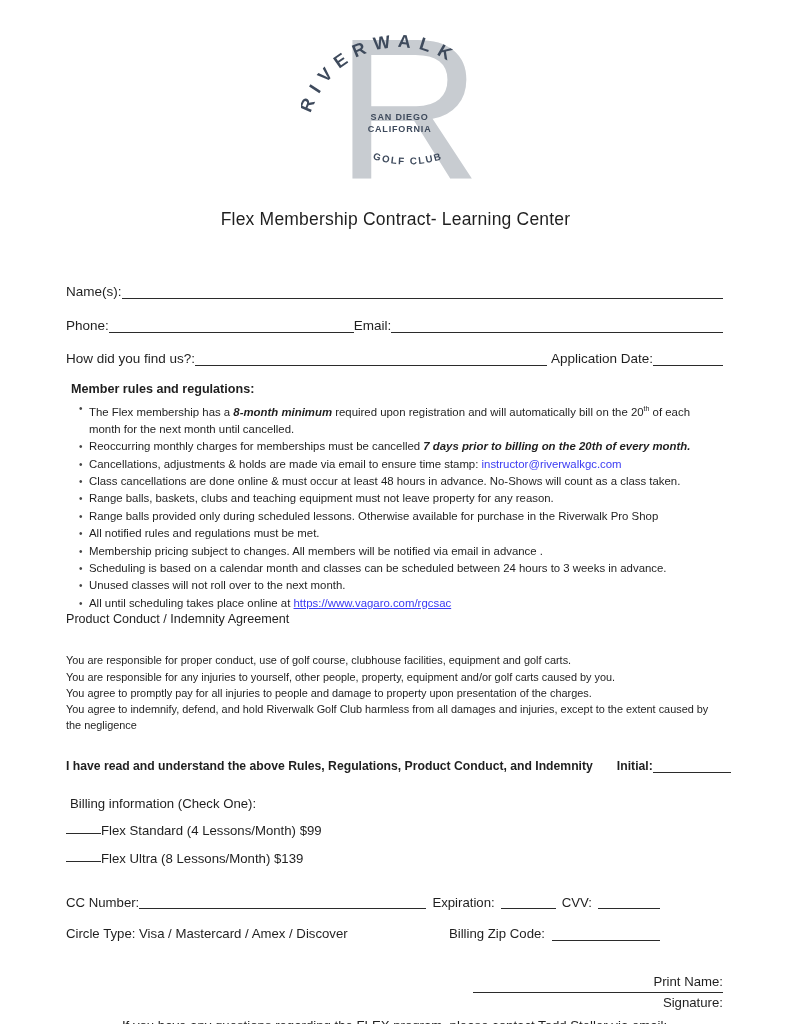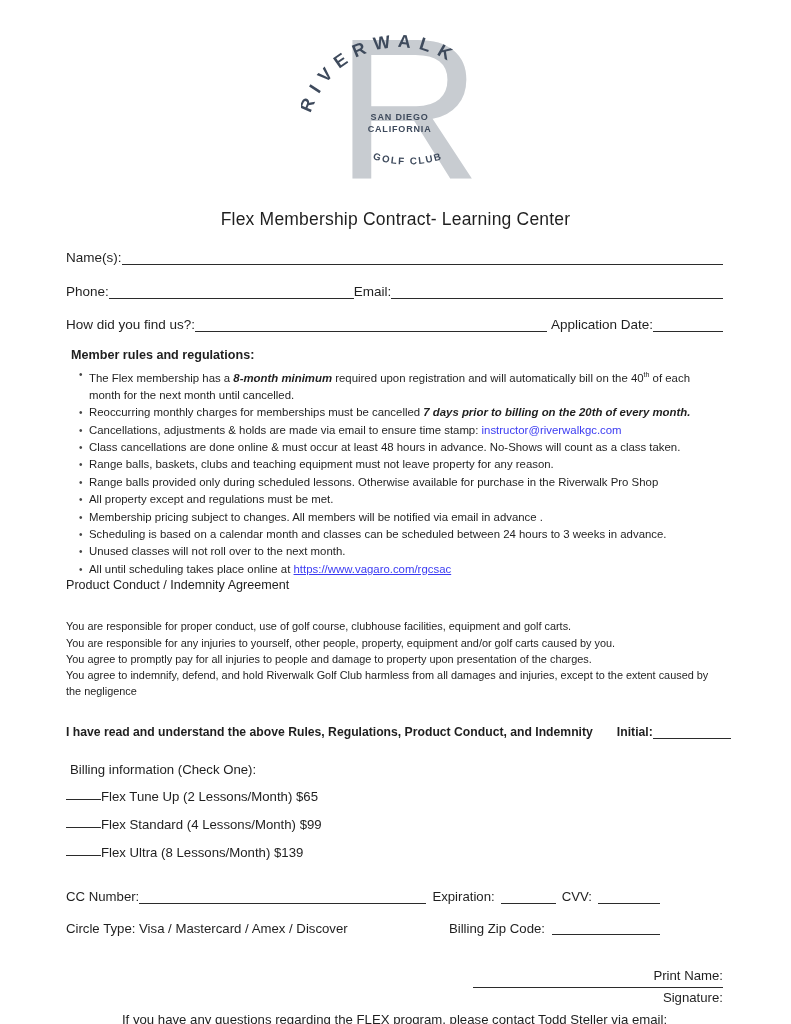--- a/index.html
+++ b/index.html
@@ -22,21 +22,21 @@
   
   .title{
     text-align:center;font-size:17.5px;font-weight:normal;margin-top:21px;
     letter-spacing:.2px;
   }
   
   .fill-row{display:flex;align-items:flex-end;font-size:13.5px;line-height:1.25;}
   .fill-row .lbl{flex:none;white-space:pre;}
   .blank{flex:none;border-bottom:1.2px solid var(--line);height:3px;margin-bottom:2px;}
   .blank.grow{flex:1;}
-  .row-name{margin-top:20px;}
+  .row-name{margin-top:54px;}
   .row-phone{margin-top:17px;}
   .row-findus{margin-top:16px;}
   .w-phone{width:245px;}
   .w-appdate{width:70px;}
   .ml4{margin-left:4px;}
   .ml6{margin-left:6px;}
   
   .rules-heading{margin-top:14px;padding-left:5px;font-size:12.6px;font-weight:bold;}
   .rules-list{list-style:none;margin-top:4px;}
   .rule-item{display:flex;font-size:11.4px;line-height:17.4px;}
@@ -113,21 +113,21 @@
       <span class="lbl">How did you find us?:</span>
       <span class="blank grow"></span>
       <span class="lbl ml4">Application Date:</span>
       <span class="blank w-appdate"></span>
     </div>
 
     <div class="rules-heading">Member rules and regulations:</div>
     <ul class="rules-list">
         <li class="rule-item">
           <span class="dot">•</span>
-          <span class="rule-text"><span class="seg-normal">The Flex membership has a </span><span class="seg-boldItalic">8-month minimum</span><span class="seg-normal"> required upon registration and will automatically bill on the 40</span><span class="seg-superscript">th</span><span class="seg-normal"> of each month for the next month until cancelled.</span></span>
+          <span class="rule-text"><span class="seg-normal">The Flex membership has a </span><span class="seg-boldItalic">8-month minimum</span><span class="seg-normal"> required upon registration and will automatically bill on the 20</span><span class="seg-superscript">th</span><span class="seg-normal"> of each month for the next month until cancelled.</span></span>
         </li>
         <li class="rule-item">
           <span class="dot">•</span>
           <span class="rule-text"><span class="seg-normal">Reoccurring monthly charges for memberships must be cancelled </span><span class="seg-boldItalic">7 days prior to billing on the 20th of every month.</span></span>
         </li>
         <li class="rule-item">
           <span class="dot">•</span>
           <span class="rule-text"><span class="seg-normal">Cancellations, adjustments &amp; holds are made via email to ensure time stamp: </span><a class="seg-link">instructor@riverwalkgc.com</a></span>
         </li>
         <li class="rule-item">
@@ -137,21 +137,21 @@
         <li class="rule-item">
           <span class="dot">•</span>
           <span class="rule-text"><span class="seg-normal">Range balls, baskets, clubs and teaching equipment must not leave property for any reason.</span></span>
         </li>
         <li class="rule-item">
           <span class="dot">•</span>
           <span class="rule-text"><span class="seg-normal">Range balls provided only during scheduled lessons. Otherwise available for purchase in the Riverwalk Pro Shop</span></span>
         </li>
         <li class="rule-item">
           <span class="dot">•</span>
-          <span class="rule-text"><span class="seg-normal">All property except and regulations must be met.</span></span>
+          <span class="rule-text"><span class="seg-normal">All notified rules and regulations must be met.</span></span>
         </li>
         <li class="rule-item">
           <span class="dot">•</span>
           <span class="rule-text"><span class="seg-normal">Membership pricing subject to changes. All members will be notified via email in advance .</span></span>
         </li>
         <li class="rule-item">
           <span class="dot">•</span>
           <span class="rule-text"><span class="seg-normal">Scheduling is based on a calendar month and classes can be scheduled between 24 hours to 3 weeks in advance.</span></span>
         </li>
         <li class="rule-item">
@@ -175,21 +175,20 @@
     <div class="fill-row row-ack">
       <span class="lbl">I have read and understand the above Rules, Regulations, Product Conduct, and Indemnity</span>
       <span class="initial-group">
         <span class="lbl">Initial:</span>
         <span class="blank w-initial"></span>
       </span>
     </div>
 
     <div class="billing-heading">Billing information (Check One):</div>
 
-    <div class="plan-row"><span class="blank-inline"></span><span>Flex Tune Up (2 Lessons/Month) $65</span></div>
     <div class="plan-row"><span class="blank-inline"></span><span>Flex Standard (4 Lessons/Month) $99</span></div>
     <div class="plan-row"><span class="blank-inline"></span><span>Flex Ultra (8 Lessons/Month) $139</span></div>
 
     <div class="fill-row row-cc">
       <span class="lbl">CC Number:</span>
       <span class="blank grow"></span>
       <span class="lbl ml6">Expiration:</span>
       <span class="blank w-exp ml6"></span>
       <span class="lbl ml6">CVV:</span>
       <span class="blank w-cvv ml6"></span>

